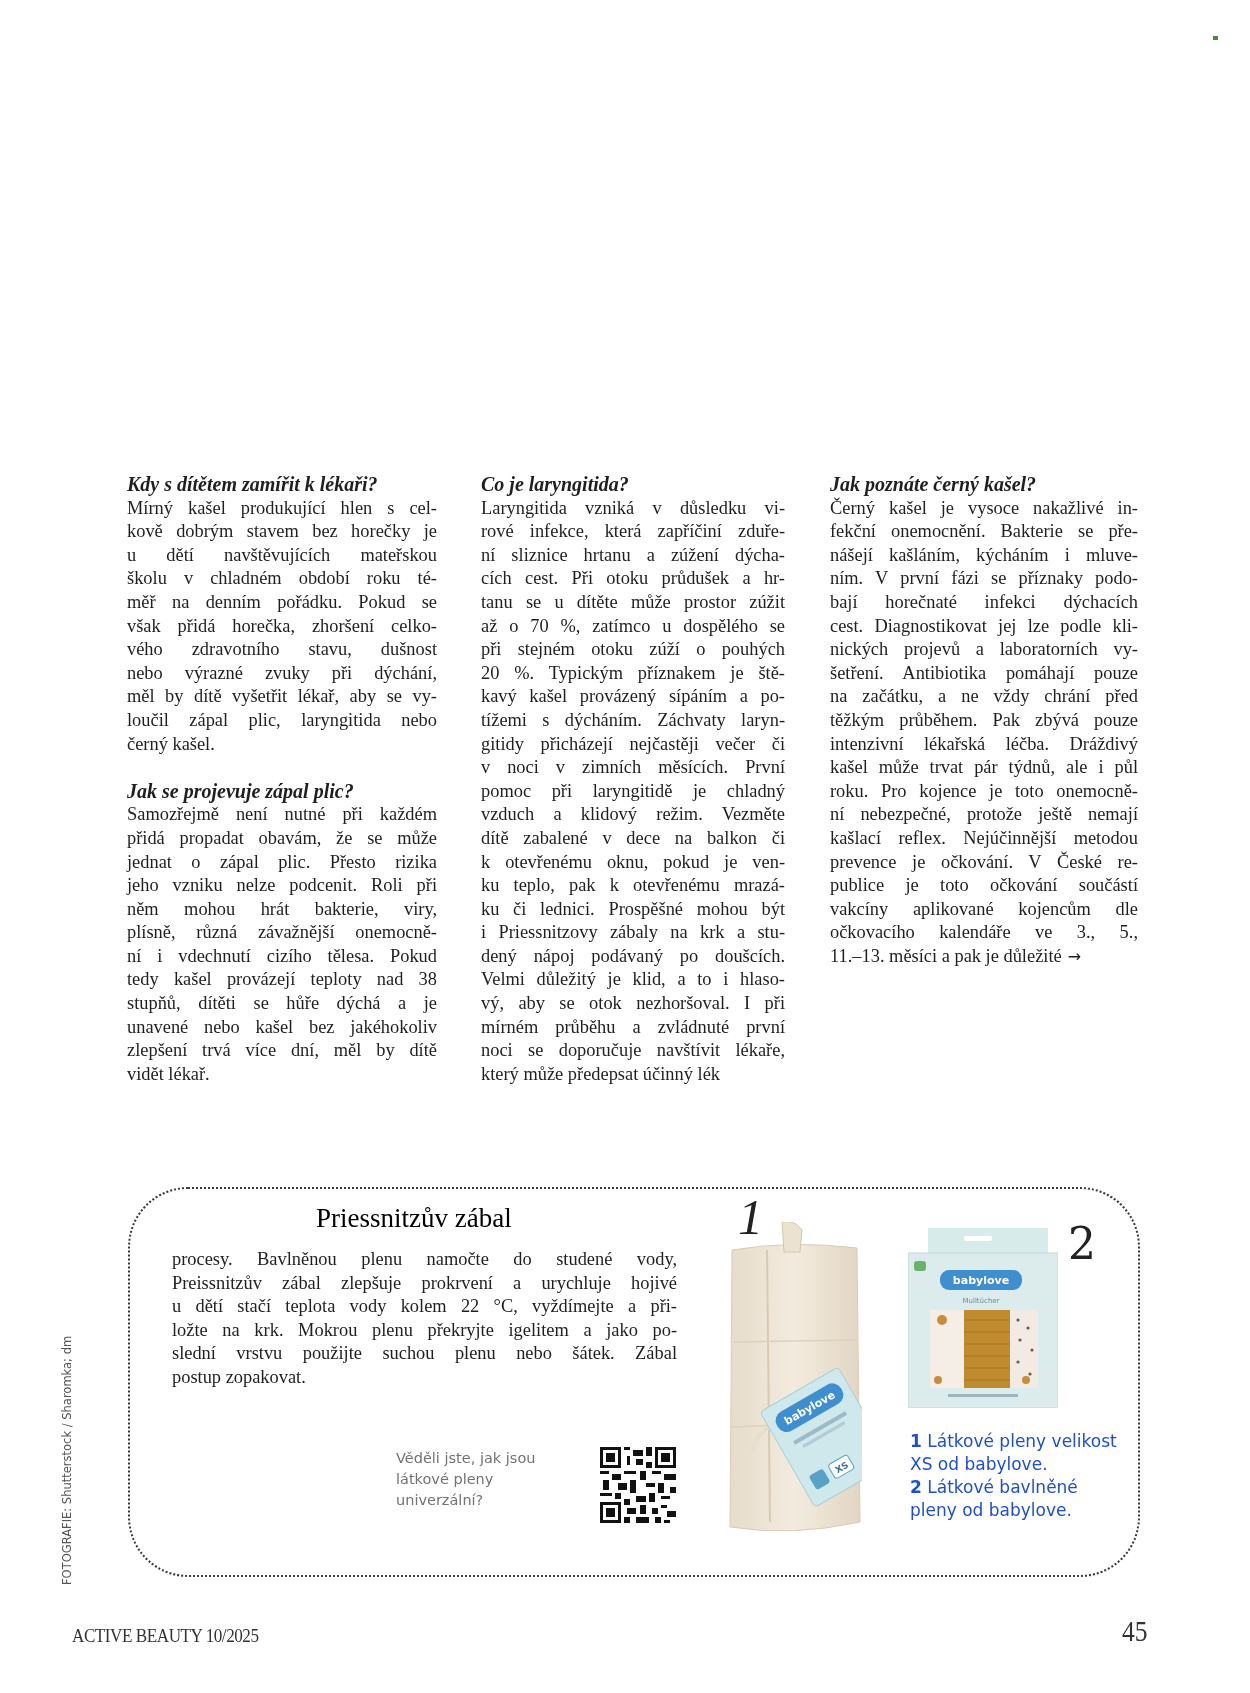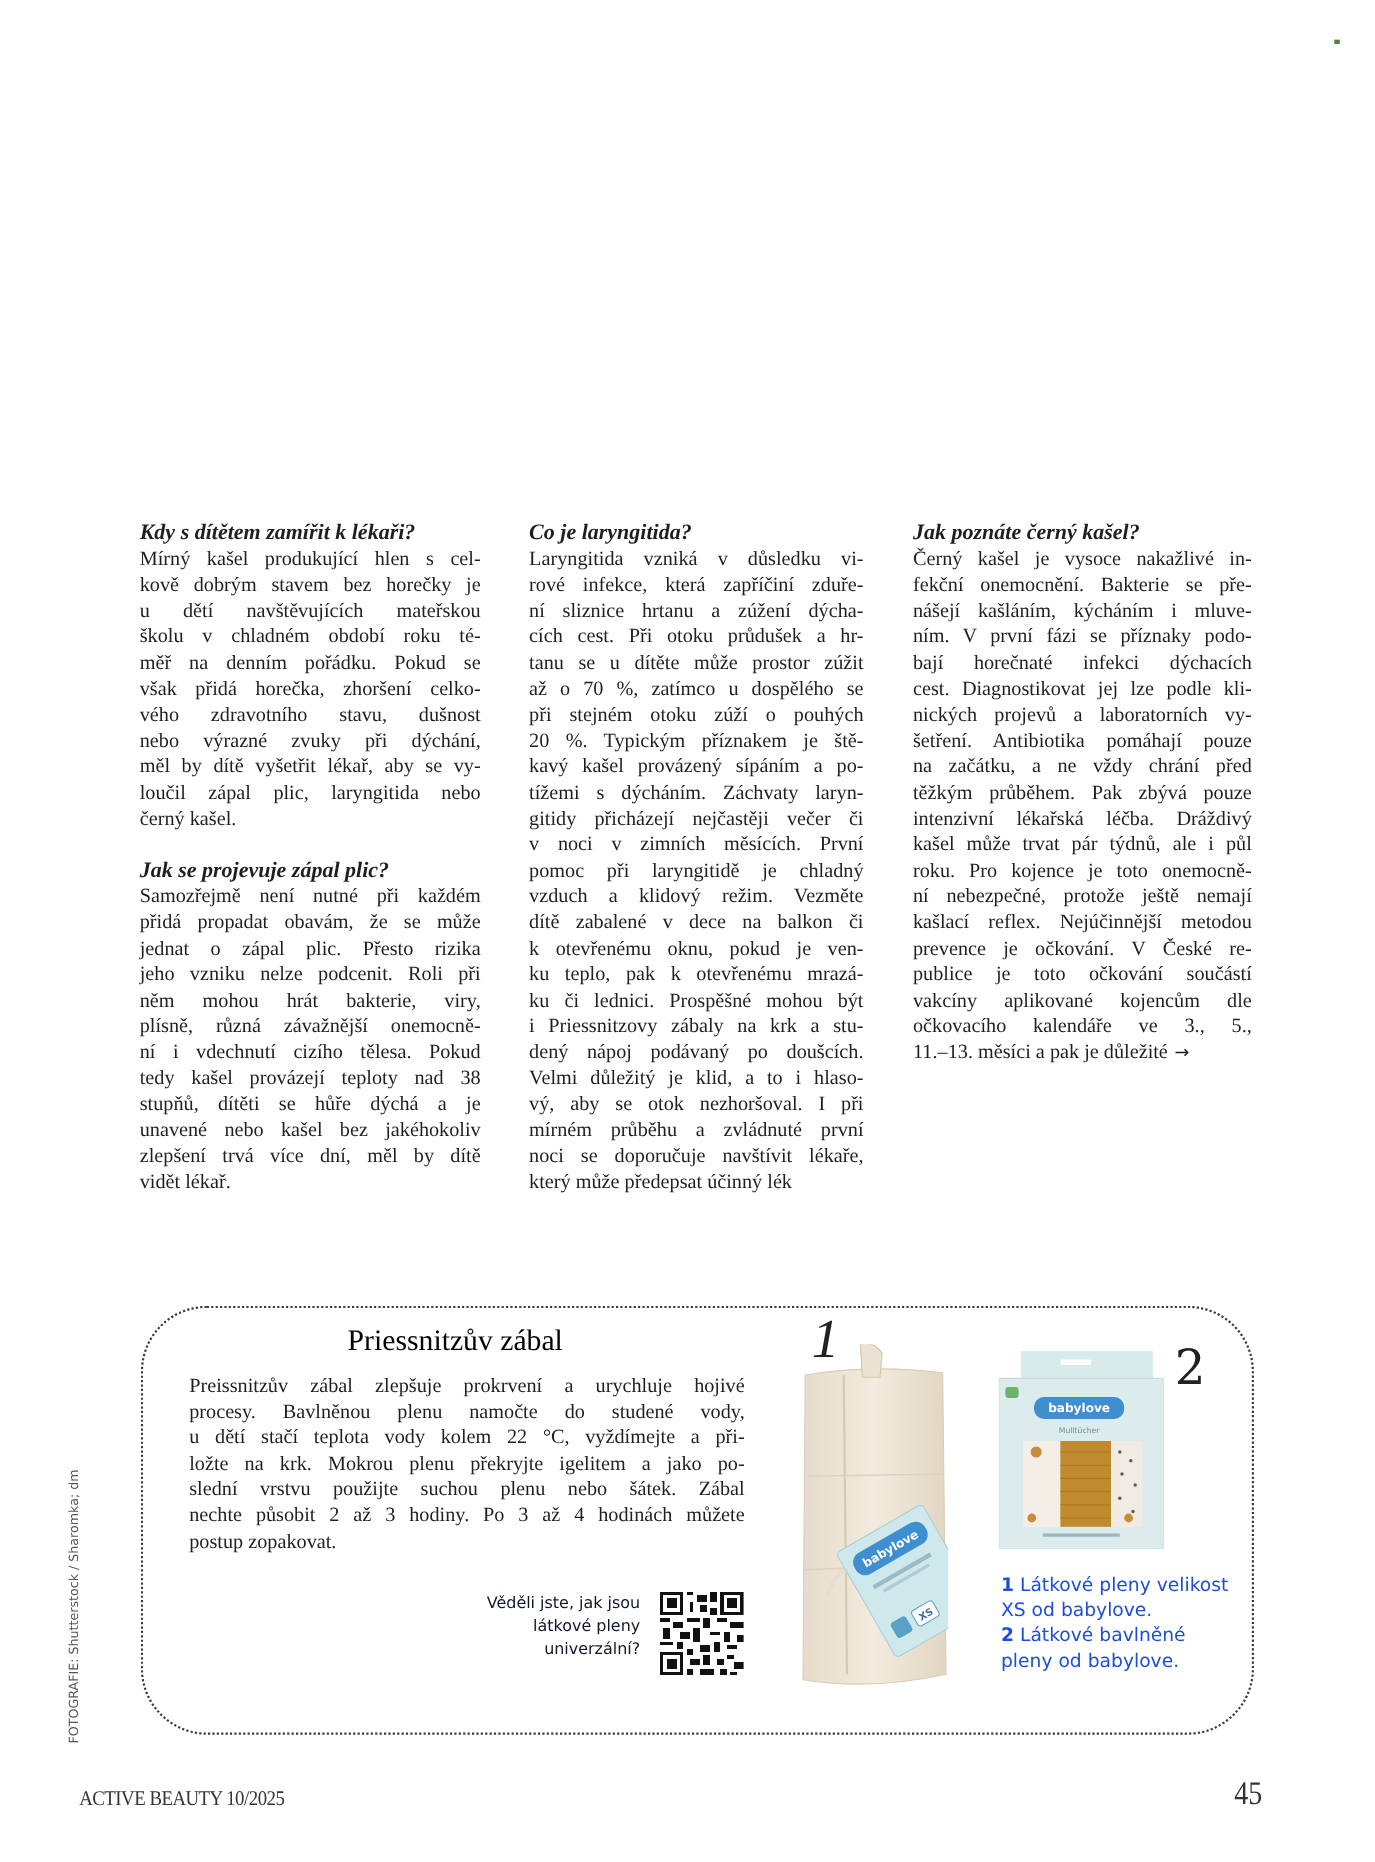--- a/index.html
+++ b/index.html
@@ -15,21 +15,21 @@
   .col .line.last { text-align-last: left; }
   .arrow { font-family: "DejaVu Sans", sans-serif; font-size: 16px; margin-left: 6px; }
 
   .box { position: absolute; left: 128px; top: 1187px; width: 1012px; height: 390px;
          border: 2.5px dotted #3a3a3a; border-radius: 60px; box-sizing: border-box; }
   .box-title { position: absolute; left: 316px; top: 1203px; font-family: "Liberation Serif", serif; font-size: 27px; color: #000000; }
   .box-text { position: absolute; left: 172px; top: 1248px; width: 505px; font-family: "Liberation Serif", serif; font-size: 18.4px; line-height: 23.6px; }
   .box-text .line { display: block; text-align: justify; text-align-last: justify; white-space: nowrap; }
   .box-text .line.last { text-align-last: left; }
 
-  .qr-text { position: absolute; left: 396px; top: 1448px; width: 186px; text-align: right; font-family: "DejaVu Sans", sans-serif; font-size: 14.5px; line-height: 21px; color: #0f172a; }
+  .qr-text { position: absolute; left: 396px; top: 1448px; width: 186px; font-family: "DejaVu Sans", sans-serif; font-size: 14.5px; line-height: 21px; color: #737373; }
   .qr { position: absolute; left: 600px; top: 1447px; width: 76px; height: 76px; }
 
   .num { position: absolute; font-family: "Liberation Serif", serif; font-style: italic; font-size: 50px; color: #222; }
   .num-1 { left: 738px; top: 1188px; }
   .num-2 { left: 1068px; top: 1218px; font-style: normal; font-family: "DejaVu Serif", serif; font-size: 44px; font-weight: 300; }
 
   .prod1 { position: absolute; left: 722px; top: 1222px; width: 140px; height: 325px; }
   .prod2 { position: absolute; left: 908px; top: 1228px; width: 150px; height: 180px; }
 
   .caption { position: absolute; left: 910px; top: 1430px; font-family: "DejaVu Sans", sans-serif; font-size: 17px; line-height: 23px; color: #1d4ed8; }
@@ -131,26 +131,25 @@
       <span class="line">publice je toto očkování součástí</span>
       <span class="line">vakcíny aplikované kojencům dle</span>
       <span class="line">očkovacího kalendáře ve 3., 5.,</span>
       <span class="line last">11.–13. měsíci a pak je důležité<span class="arrow">→</span></span>
     </p>
 </div>
 
 <div class="box"></div>
 <div class="box-title">Priessnitzův zábal</div>
 <div class="box-text">
+    <span class="line">procesy. Bavlněnou plenu namočte do studené vody,</span>
     <span class="line">Preissnitzův zábal zlepšuje prokrvení a urychluje hojivé</span>
-    <span class="line">procesy. Bavlněnou plenu namočte do studené vody,</span>
     <span class="line">u dětí stačí teplota vody kolem 22 °C, vyždímejte a při-</span>
     <span class="line">ložte na krk. Mokrou plenu překryjte igelitem a jako po-</span>
     <span class="line">slední vrstvu použijte suchou plenu nebo šátek. Zábal</span>
-    <span class="line">nechte působit 2 až 3 hodiny. Po 3 až 4 hodinách můžete</span>
     <span class="line last">postup zopakovat.</span>
   </div>
 
 <div class="qr-text">
   <div>Věděli jste, jak jsou</div>
   <div>látkové pleny</div>
   <div>univerzální?</div>
 </div>
 
 <svg class="qr" viewBox="0 0 25 25" shape-rendering="crispEdges">

